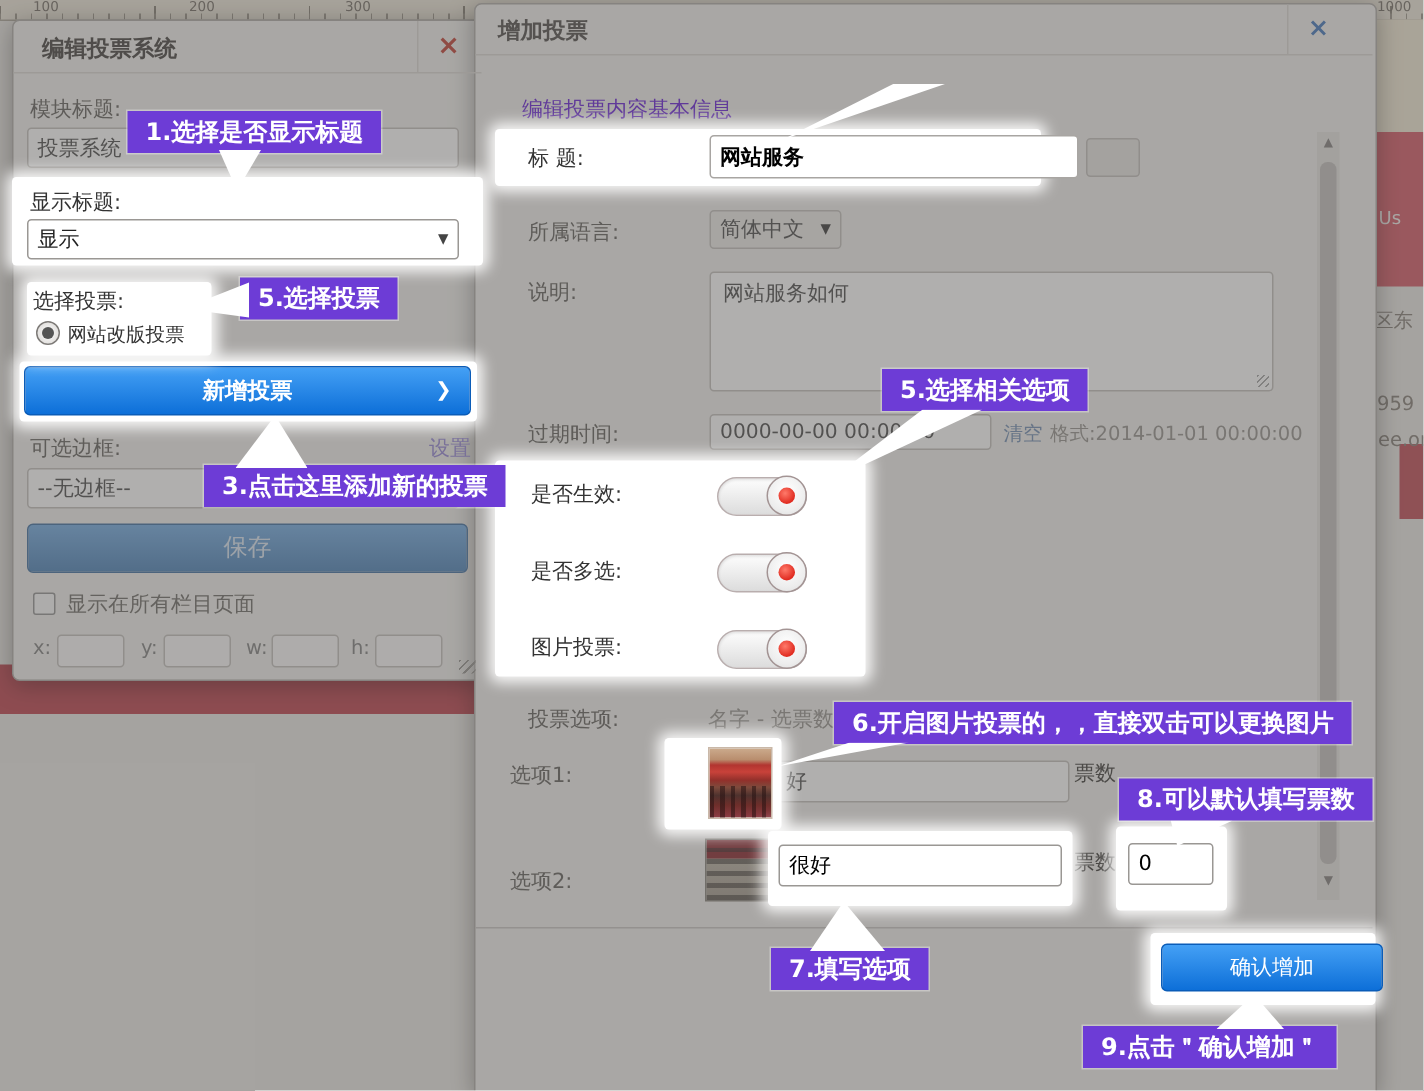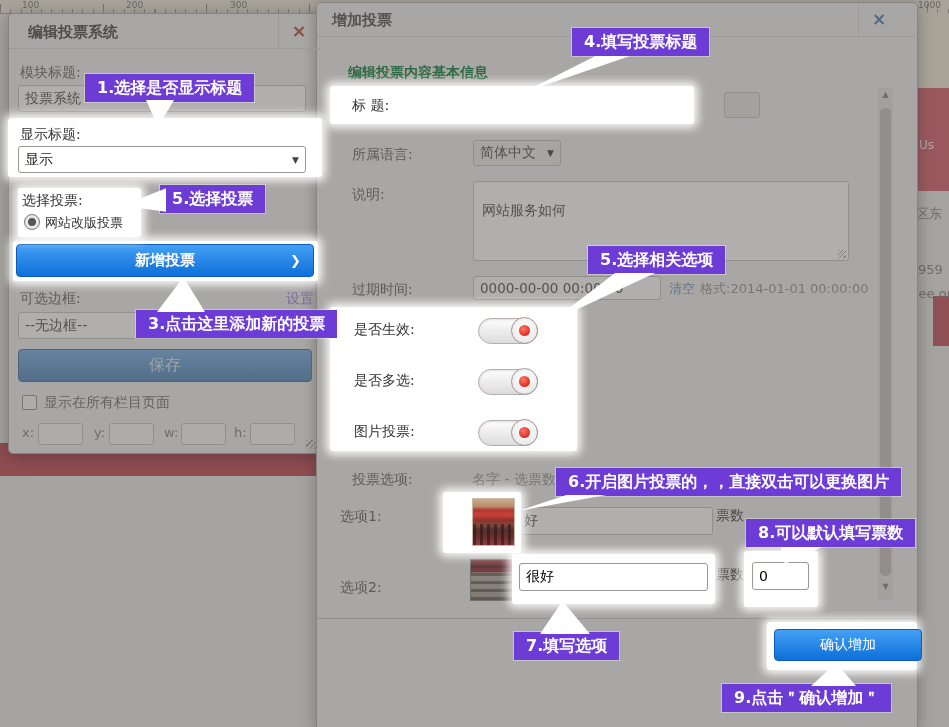--- a/index.html
+++ b/index.html
@@ -147,35 +147,36 @@
   <div class="lbl" style="left:234px;top:425px;font-size:13px;color:#888">h:</div>
   <div class="inp" style="left:250px;top:423px;width:45px;height:22px;background:rgba(255,255,255,.65)"></div>
   <div class="resize-corner" style="left:306px;top:440px;width:11px;height:9px"></div>
 
   <div class="dlg" style="left:316px;top:2px;width:600px;height:725px;border-radius:5px 5px 0 0"></div>
   <div class="dtitle" style="left:332px;top:11px;color:#5a5755">增加投票</div>
   <div class="vline" style="left:858px;top:3px;height:33px"></div>
   <div class="hline" style="left:317px;top:36px;width:598px"></div>
   <div class="closebtn" style="left:866px;top:9px;width:26px;color:#4d7fc0;font-size:17px">×</div>
 
-  <div class="lbl" style="left:348px;top:64px;font-weight:bold;color:#15803d">编辑投票内容基本信息</div>
+  <div class="lbl" style="left:348px;top:64px;font-weight:normal;color:#6d28d9">编辑投票内容基本信息</div>
 
   <div class="hl" style="left:330px;top:86px;width:364px;height:38px">
     <div class="lbl lbl-bright" style="left:22px;top:11px">标 题:</div>
+    <div class="inp" style="left:143px;top:4px;width:246px;height:29px;border-color:#a8a5a2;font-weight:bold;color:#000">网站服务</div>
   </div>
   <div class="inp" style="left:724px;top:92px;width:36px;height:26px;background:#e9e7e4"></div>
 
   <div class="lbl" style="left:352px;top:146px">所属语言:</div>
   <div class="inp sel" style="left:473px;top:140px;width:88px;height:26px;background:#efedea">
     <span>简体中文</span>
     <span class="caret">▼</span>
   </div>
 
   <div class="lbl" style="left:352px;top:186px">说明:</div>
-  <div class="inp" style="left:473px;top:181px;width:376px;height:80px;align-items:flex-start;padding:20px 8px">
+  <div class="inp" style="left:473px;top:181px;width:376px;height:80px;align-items:flex-start;padding:5px 8px">
     <span>网站服务如何</span>
     <i class="ta-resize"></i>
   </div>
 
   <div class="lbl" style="left:352px;top:281px">过期时间:</div>
   <div class="inp" style="left:473px;top:276px;width:188px;height:24px;font-size:13.5px">0000-00-00 00:00:00</div>
   <div class="link" style="left:669px;top:280px;color:#7a94b8">清空</div>
   <div class="hint" style="left:700px;top:280px">格式:2014-01-01 00:00:00</div>
 
   <div class="hl" style="left:330px;top:307px;width:247px;height:144px">
@@ -238,21 +239,20 @@
 
   <div class="callout" style="left:85px;top:74px">1.选择是否显示标题</div>
   <div class="coarrow" style="left:140px;top:100px;width:40px;height:27px;clip-path:polygon(15% 0,85% 0,45% 100%)"></div>
 
   <div class="callout" style="left:160px;top:185px">5.选择投票</div>
   <div class="coarrow" style="left:122px;top:187px;width:44px;height:26px;clip-path:polygon(100% 5%,100% 95%,0 72%)"></div>
 
   <div class="callout" style="left:136px;top:310px">3.点击这里添加新的投票</div>
   <div class="coarrow" style="left:157px;top:277px;width:48px;height:35px;clip-path:polygon(55% 0,0 100%,100% 100%)"></div>
 
-  <div class="callout" style="left:572px;top:28px">4.填写投票标题</div>
   <div class="coarrow" style="left:522px;top:56px;width:108px;height:37px;clip-path:polygon(68% 0,100% 0,0 100%)"></div>
 
   <div class="callout" style="left:588px;top:246px">5.选择相关选项</div>
   <div class="coarrow" style="left:550px;top:273px;width:105px;height:48px;clip-path:polygon(62% 0,100% 0,2% 100%)"></div>
 
   <div class="callout" style="left:556px;top:468px">6.开启图片投票的，，直接双击可以更换图片</div>
   <div class="coarrow" style="left:518px;top:495px;width:88px;height:16px;clip-path:polygon(55% 0,100% 0,0 100%)"></div>
 
   <div class="callout" style="left:514px;top:632px">7.填写选项</div>
   <div class="coarrow" style="left:540px;top:601px;width:50px;height:33px;clip-path:polygon(45% 0,0 100%,100% 100%)"></div>

